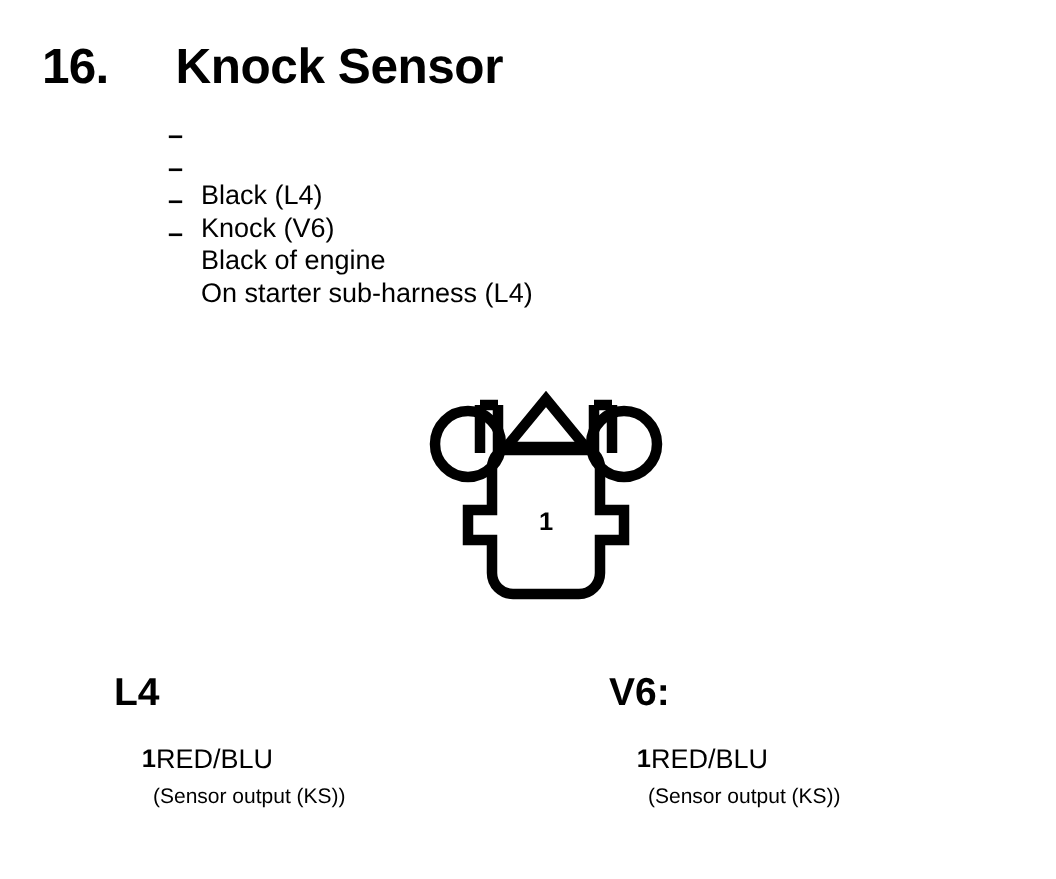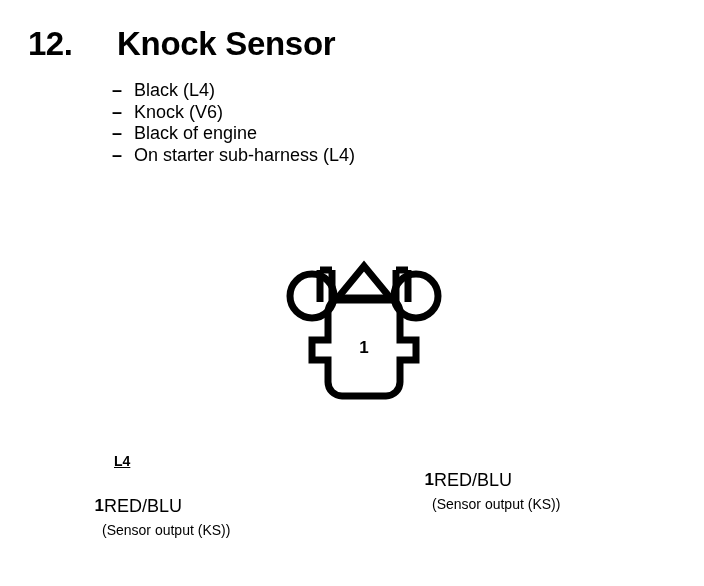--- a/index.html
+++ b/index.html
@@ -63,20 +63,21 @@
     display: inline-block;
     width: 22px;
     font-size: 18px;
     font-weight: bold;
     vertical-align: top;
   }
   .bullet-label {
     display: inline-block;
     font-size: 18px;
     vertical-align: top;
+    margin-top: 40px;
   }
 
   
   #connector-diagram {
     position: absolute;
     left: 276px;
     top: 250px;
     width: 176px;
     height: 160px;
   }
@@ -97,27 +98,25 @@
   
   .pinout-column {
     position: absolute;
     top: 448px;
     width: 290px;
   }
   #pinout-column-l4 { left: 76px; }
   #pinout-column-v6 { left: 406px; }
 
   .pinout-heading {
-    font-size: 14px;
-    font-weight: bold;
-    margin-left: 38px;
+    font-size: 26px;
+    font-weight: bold;
     line-height: 26px;
     height: 26px;
     white-space: nowrap;
-    text-decoration: underline;
   }
   .pinout-entry {
     margin-top: 20px;
     position: relative;
     height: 52px;
   }
   .pin-num {
     position: absolute;
     left: 14px;
     top: 0;
@@ -141,21 +140,21 @@
     top: 24px;
     font-size: 14px;
     line-height: 24px;
     white-space: nowrap;
   }
 </style>
 </head>
 <body>
 
 <div id="title-row">
-  <span id="title-number">12.</span>
+  <span id="title-number">16.</span>
   <span id="title-text">Knock Sensor</span>
 </div>
 
 <div id="bullet-list">
   <div class="bullet-row">
     <span class="bullet-dash">–</span><span class="bullet-label">Black (L4)</span>
   </div>
   <div class="bullet-row">
     <span class="bullet-dash">–</span><span class="bullet-label">Knock (V6)</span>
   </div>
@@ -216,18 +215,19 @@
 <div class="pinout-column" id="pinout-column-l4">
   <div class="pinout-heading">L4</div>
   <div class="pinout-entry">
     <span class="pin-num">1</span>
     <span class="pin-wire">RED/BLU</span>
     <span class="pin-desc">(Sensor output (KS))</span>
   </div>
 </div>
 
 <div class="pinout-column" id="pinout-column-v6">
+  <div class="pinout-heading">V6:</div>
   <div class="pinout-entry">
     <span class="pin-num">1</span>
     <span class="pin-wire">RED/BLU</span>
     <span class="pin-desc">(Sensor output (KS))</span>
   </div>
 </div>
 
 </body></html>

